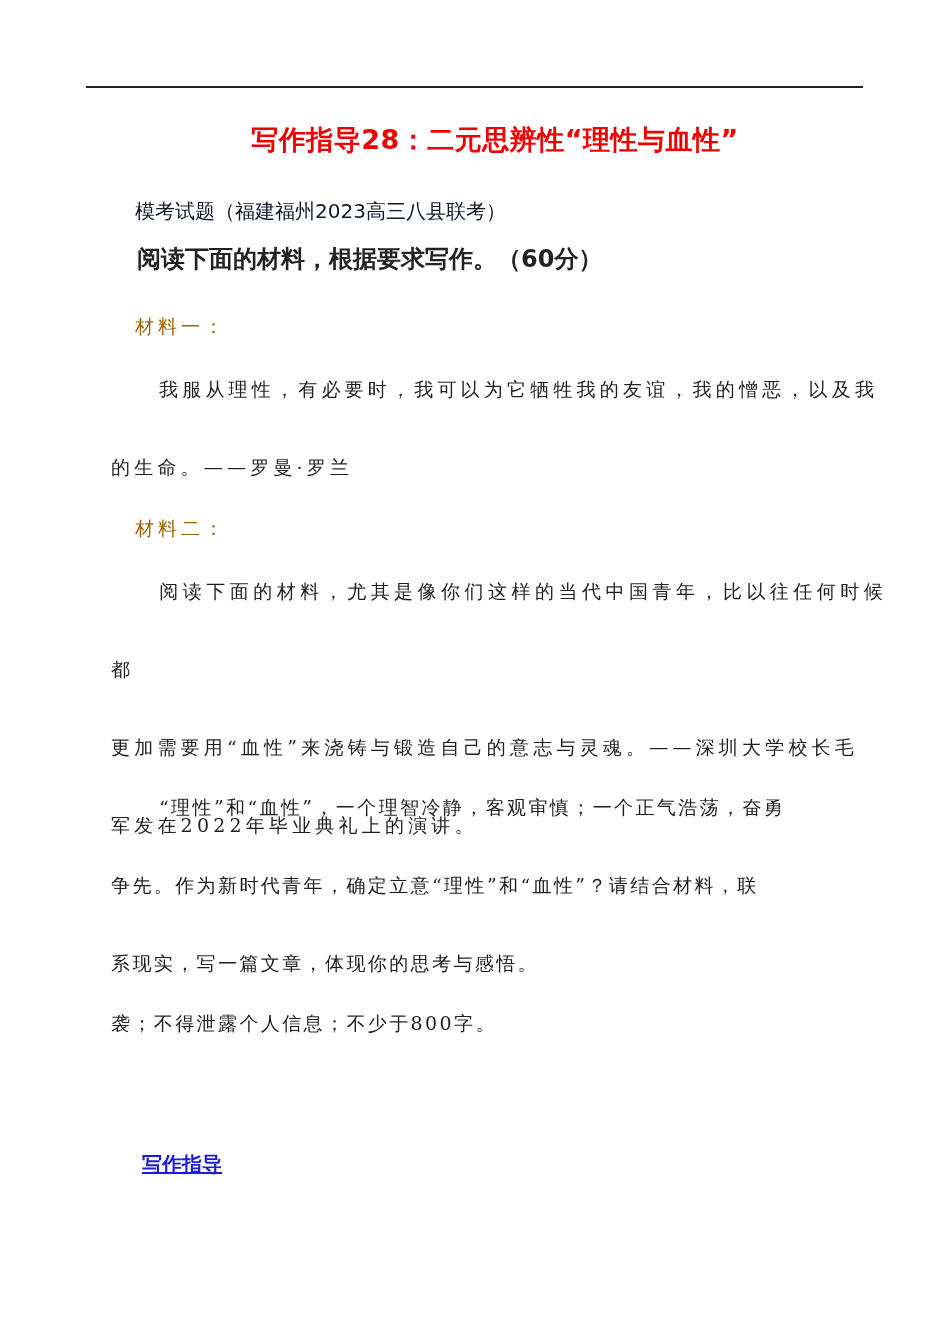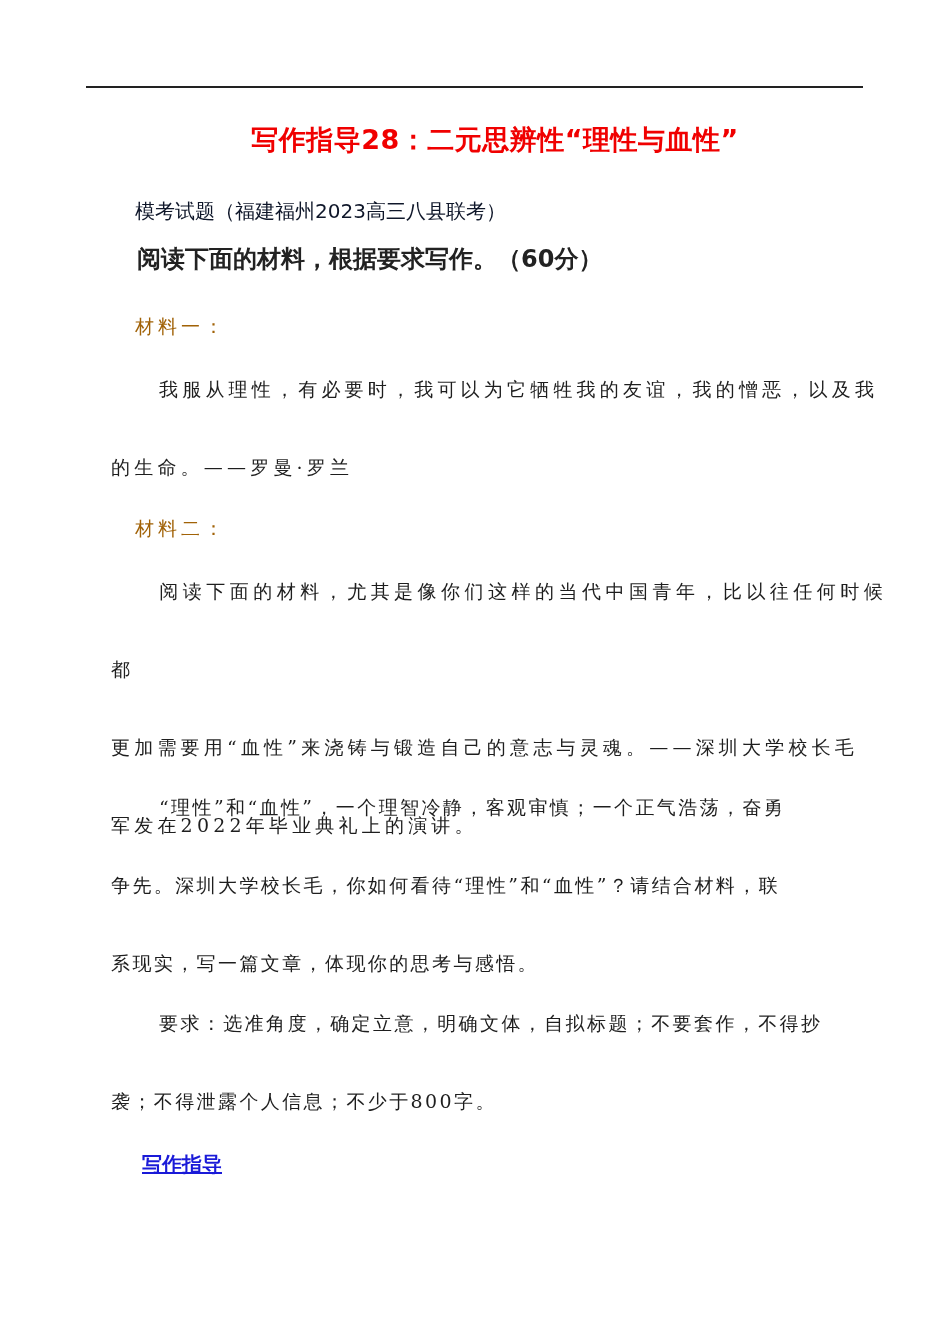--- a/index.html
+++ b/index.html
@@ -118,22 +118,21 @@
 <div class="material-label" style="top:513px;">材料二：</div>
 
 <div class="para spaced" style="top:552px;">
   <div><span class="indent"></span><span>阅读下面的材料，尤其是像你们这样的当代中国青年，比以往任何时候都</span></div>
   <div>更加需要用“血性”来浇铸与锻造自己的意志与灵魂。——深圳大学校长毛</div>
   <div>军发在2022年毕业典礼上的演讲。</div>
 </div>
 
 <div class="para spaced-tight" style="top:768px;">
   <div><span class="indent"></span><span>“理性”和“血性”，一个理智冷静，客观审慎；一个正气浩荡，奋勇</span></div>
-  <div>争先。深圳大学校长毛，你如何看待“理性”和“血性”？请结合材料，联</div>
+  <div>争先。作为新时代青年，确定立意“理性”和“血性”？请结合材料，联</div>
   <div>系现实，写一篇文章，体现你的思考与感悟。</div>
 </div>
 
 <div class="para spaced-tight" style="top:984px;">
-  <div><span class="indent"></span><span>要求：选准角度，确定立意，明确文体，自拟标题；不要套作，不得抄</span></div>
   <div>袭；不得泄露个人信息；不少于800字。</div>
 </div>
 
 <div class="guide-heading">写作指导</div>
 
 </body></html>

